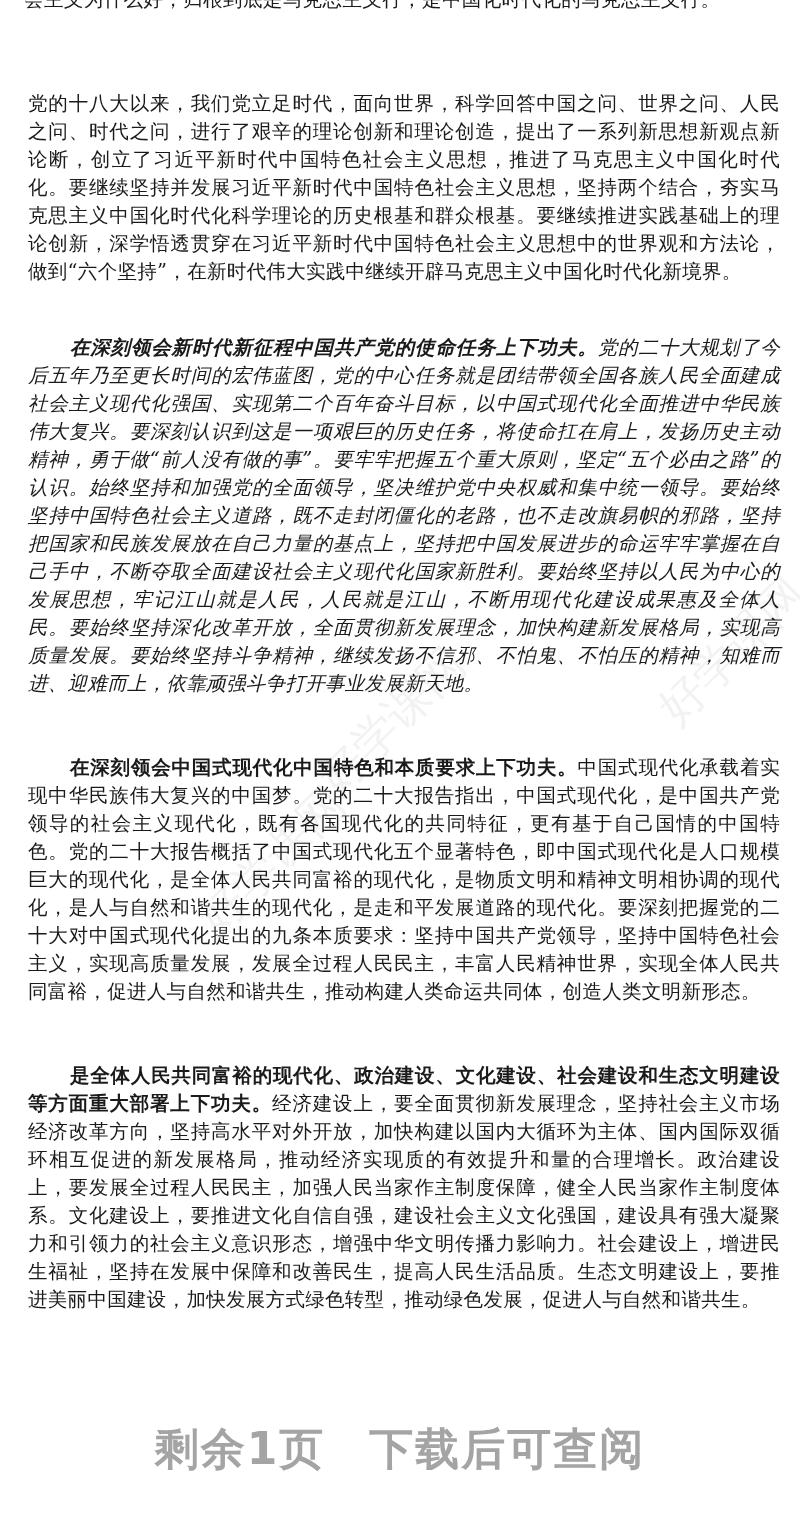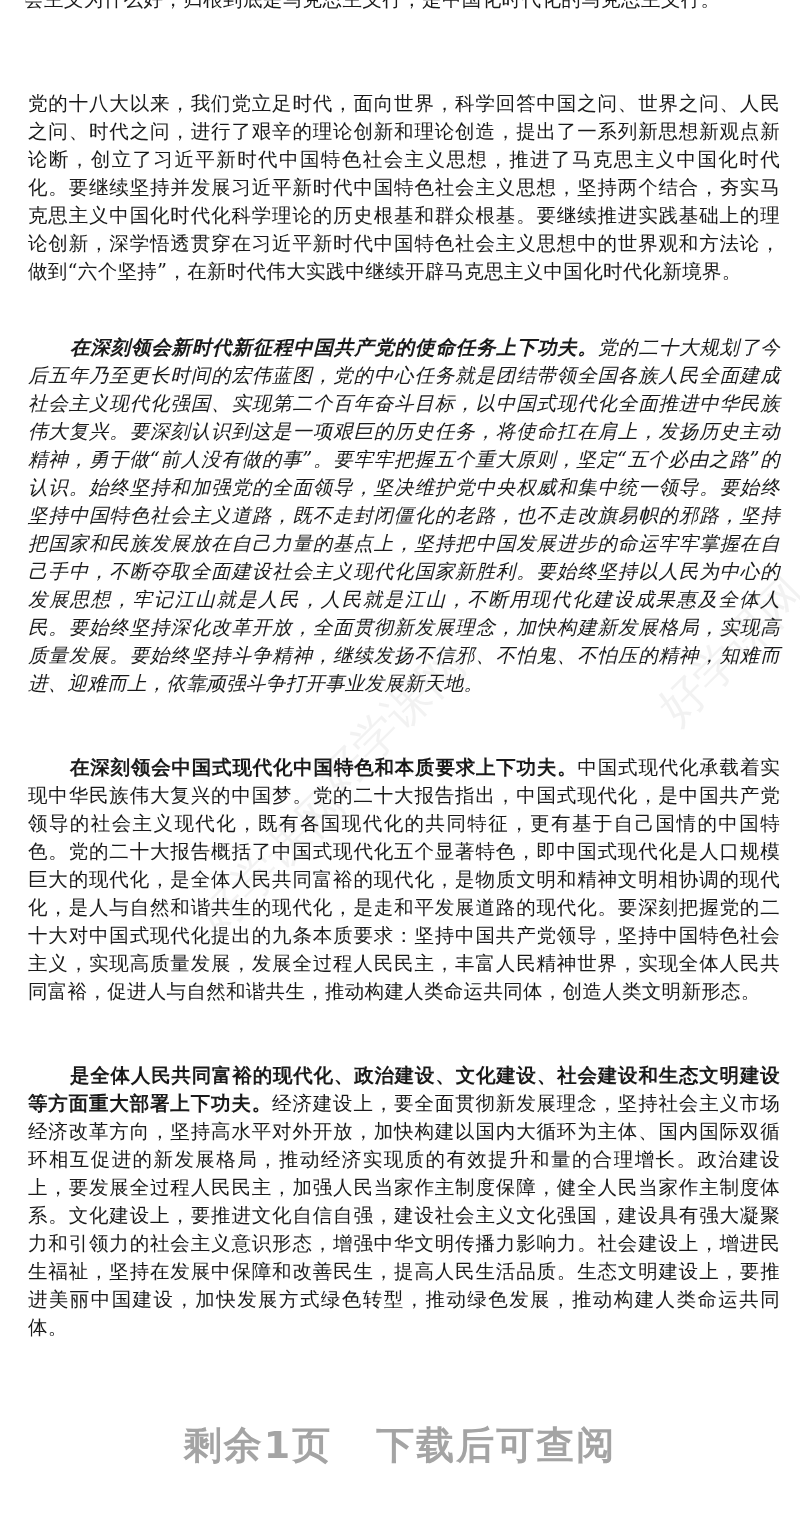--- a/index.html
+++ b/index.html
@@ -20,21 +20,21 @@
   }
   .para.indent { text-indent: 42px; }
   .para b { font-weight: bold; font-family: "DejaVu Sans", "Liberation Sans", sans-serif; }
   #p1 { top: 74px; }
   #p2 { top: 318px; font-style: italic; }
   #p3 { top: 738px; }
   #p4 { top: 1046px; }
   .more {
     position: absolute; top: 1420px; left: 0; width: 800px; text-align: center;
     font-family: "DejaVu Sans", "Liberation Sans", sans-serif;
-    font-size: 38px; font-weight: bold; color: #a4a4a4; letter-spacing: 2px;
+    font-size: 44px; font-weight: bold; color: #a4a4a4; letter-spacing: 2px;
   }
   .more span { margin: 0 22px; }
   .watermark {
     position: absolute; font-size: 46px; color: rgba(0,0,0,0.05);
     font-family: "DejaVu Sans", "Liberation Sans", sans-serif;
     transform: rotate(-45deg); pointer-events: none; white-space: nowrap;
   }
   #wm1 { left: 300px; top: 690px; }
   #wm2 { left: 180px; top: 830px; }
   #wm3 { left: 640px; top: 620px; }
@@ -52,21 +52,21 @@
 
   <p class="para indent" id="p2">
     <b>在深刻领会新时代新征程中国共产党的使命任务上下功夫。</b><span>党的二十大规划了今后五年乃至更长时间的宏伟蓝图，党的中心任务就是团结带领全国各族人民全面建成社会主义现代化强国、实现第二个百年奋斗目标，以中国式现代化全面推进中华民族伟大复兴。要深刻认识到这是一项艰巨的历史任务，将使命扛在肩上，发扬历史主动精神，勇于做“前人没有做的事”。要牢牢把握五个重大原则，坚定“五个必由之路”的认识。始终坚持和加强党的全面领导，坚决维护党中央权威和集中统一领导。要始终坚持中国特色社会主义道路，既不走封闭僵化的老路，也不走改旗易帜的邪路，坚持把国家和民族发展放在自己力量的基点上，坚持把中国发展进步的命运牢牢掌握在自己手中，不断夺取全面建设社会主义现代化国家新胜利。要始终坚持以人民为中心的发展思想，牢记江山就是人民，人民就是江山，不断用现代化建设成果惠及全体人民。要始终坚持深化改革开放，全面贯彻新发展理念，加快构建新发展格局，实现高质量发展。要始终坚持斗争精神，继续发扬不信邪、不怕鬼、不怕压的精神，知难而进、迎难而上，依靠顽强斗争打开事业发展新天地。</span>
   </p>
 
   <p class="para indent" id="p3">
     <b>在深刻领会中国式现代化中国特色和本质要求上下功夫。</b><span>中国式现代化承载着实现中华民族伟大复兴的中国梦。党的二十大报告指出，中国式现代化，是中国共产党领导的社会主义现代化，既有各国现代化的共同特征，更有基于自己国情的中国特色。党的二十大报告概括了中国式现代化五个显著特色，即中国式现代化是人口规模巨大的现代化，是全体人民共同富裕的现代化，是物质文明和精神文明相协调的现代化，是人与自然和谐共生的现代化，是走和平发展道路的现代化。要深刻把握党的二十大对中国式现代化提出的九条本质要求：坚持中国共产党领导，坚持中国特色社会主义，实现高质量发展，发展全过程人民民主，丰富人民精神世界，实现全体人民共同富裕，促进人与自然和谐共生，推动构建人类命运共同体，创造人类文明新形态。</span>
   </p>
 
   <p class="para indent" id="p4">
-    <b>是全体人民共同富裕的现代化、政治建设、文化建设、社会建设和生态文明建设等方面重大部署上下功夫。</b><span>经济建设上，要全面贯彻新发展理念，坚持社会主义市场经济改革方向，坚持高水平对外开放，加快构建以国内大循环为主体、国内国际双循环相互促进的新发展格局，推动经济实现质的有效提升和量的合理增长。政治建设上，要发展全过程人民民主，加强人民当家作主制度保障，健全人民当家作主制度体系。文化建设上，要推进文化自信自强，建设社会主义文化强国，建设具有强大凝聚力和引领力的社会主义意识形态，增强中华文明传播力影响力。社会建设上，增进民生福祉，坚持在发展中保障和改善民生，提高人民生活品质。生态文明建设上，要推进美丽中国建设，加快发展方式绿色转型，推动绿色发展，推动构建人类命运共同体。</span>
+    <b>是全体人民共同富裕的现代化、政治建设、文化建设、社会建设和生态文明建设等方面重大部署上下功夫。</b><span>经济建设上，要全面贯彻新发展理念，坚持社会主义市场经济改革方向，坚持高水平对外开放，加快构建以国内大循环为主体、国内国际双循环相互促进的新发展格局，推动经济实现质的有效提升和量的合理增长。政治建设上，要发展全过程人民民主，加强人民当家作主制度保障，健全人民当家作主制度体系。文化建设上，要推进文化自信自强，建设社会主义文化强国，建设具有强大凝聚力和引领力的社会主义意识形态，增强中华文明传播力影响力。社会建设上，增进民生福祉，坚持在发展中保障和改善民生，提高人民生活品质。生态文明建设上，要推进美丽中国建设，加快发展方式绿色转型，推动绿色发展，促进人与自然和谐共生。</span>
   </p>
 
   <div class="watermark" id="wm1">好学课网</div>
   <div class="watermark" id="wm2">好学课网</div>
   <div class="watermark" id="wm3">好学课网</div>
 
   <div class="more">
     <span>剩余1页</span><span>下载后可查阅</span>
   </div>
 </div>

